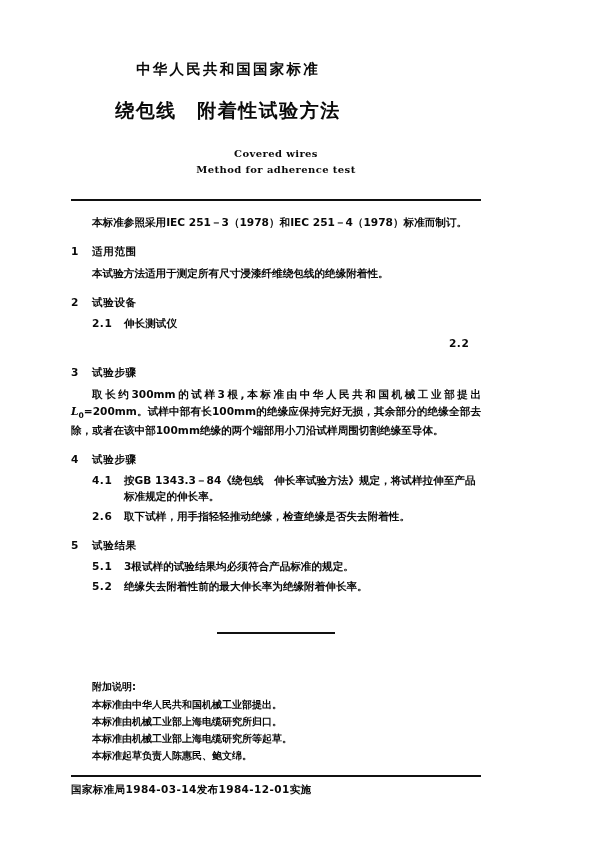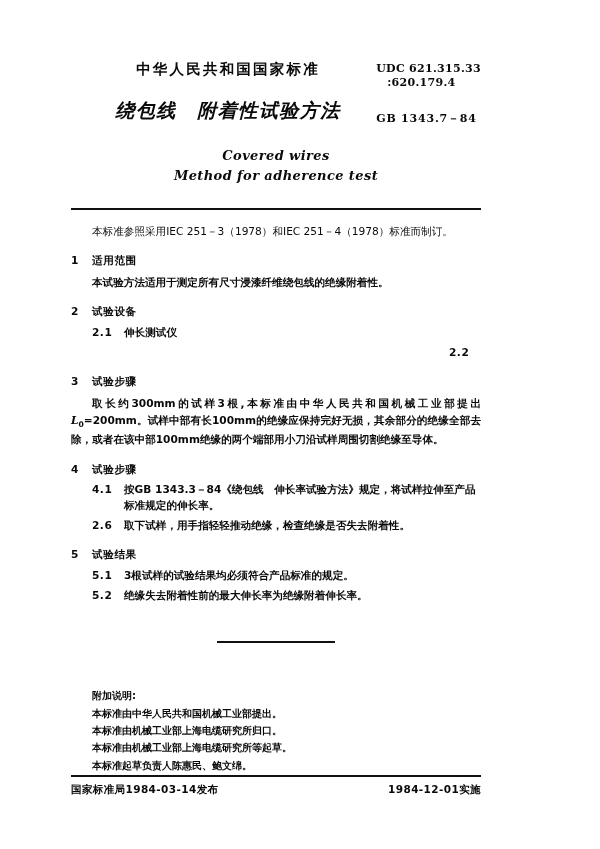--- a/index.html
+++ b/index.html
@@ -43,21 +43,20 @@
   }
   .doc-title {
     text-align: center;
     font-size: 19px;
     font-weight: bold;
     letter-spacing: 1.5px;
     padding-right: 96px;
     margin-top: 24px;
     line-height: 1;
     white-space: pre;
-    font-style: italic;
   }
   .codes {
     position: absolute;
     right: 0;
     top: 62px;
     text-align: left;
     font-family: "DejaVu Serif", "Liberation Serif", serif;
     font-weight: bold;
     font-size: 11px;
     line-height: 1.25;
@@ -66,45 +65,44 @@
   .codes .udc-2 { padding-left: 11px; }
   .codes .gbno {
     margin-top: 22px;
     letter-spacing: 0.8px;
   }
 
   .en-title {
     text-align: center;
     font-family: "DejaVu Serif", "Liberation Serif", serif;
     font-weight: bold;
-    font-size: 13px;
+    font-size: 10px;
     line-height: 1.55;
     letter-spacing: 0.4px;
     margin-top: 16px;
-    font-style: italic;
   }
 
   .rule-top {
     margin-top: 22px;
     border: 0;
     border-top: 2.2px solid #111;
     background: none;
     height: 0;
   }
 
   
   .content {
     margin-top: 14px;
     font-size: 10.6px;
     line-height: 1.5;
   }
   .intro {
     margin: 0 0 13px 0;
     text-indent: 21px;
-    font-weight: normal;
+    font-weight: bold;
   }
   .sec {
     margin: 0 0 5px 0;
     font-weight: bold;
     display: flex;
   }
   .sec .num {
     width: 21px;
     flex: 0 0 21px;
   }
@@ -172,39 +170,33 @@
     bottom: 52px;
   }
   .rule-bottom {
     border: 0;
     border-top: 2.2px solid #111;
     height: 0;
     margin: 0 0 6px 0;
   }
   .footer-row {
     display: flex;
-    justify-content: space-between;
     font-size: 10.5px;
     font-weight: bold;
     letter-spacing: 0.4px;
   }
 </style>
 </head>
 <body>
 
 <div class="page">
 
   <div class="masthead">
     <div class="national-title">中华人民共和国国家标准</div>
     <div class="doc-title">绕包线　附着性试验方法</div>
-    <div class="codes">
-      <div class="udc-1">UDC 621.315.33</div>
-      <div class="udc-2">:620.179.4</div>
-      <div class="gbno">GB 1343.7－84</div>
-    </div>
   </div>
 
   <div class="en-title">
     <div>Covered wires</div>
     <div>Method for adherence test</div>
   </div>
 
   <hr class="rule-top">
 
   <div class="content">

